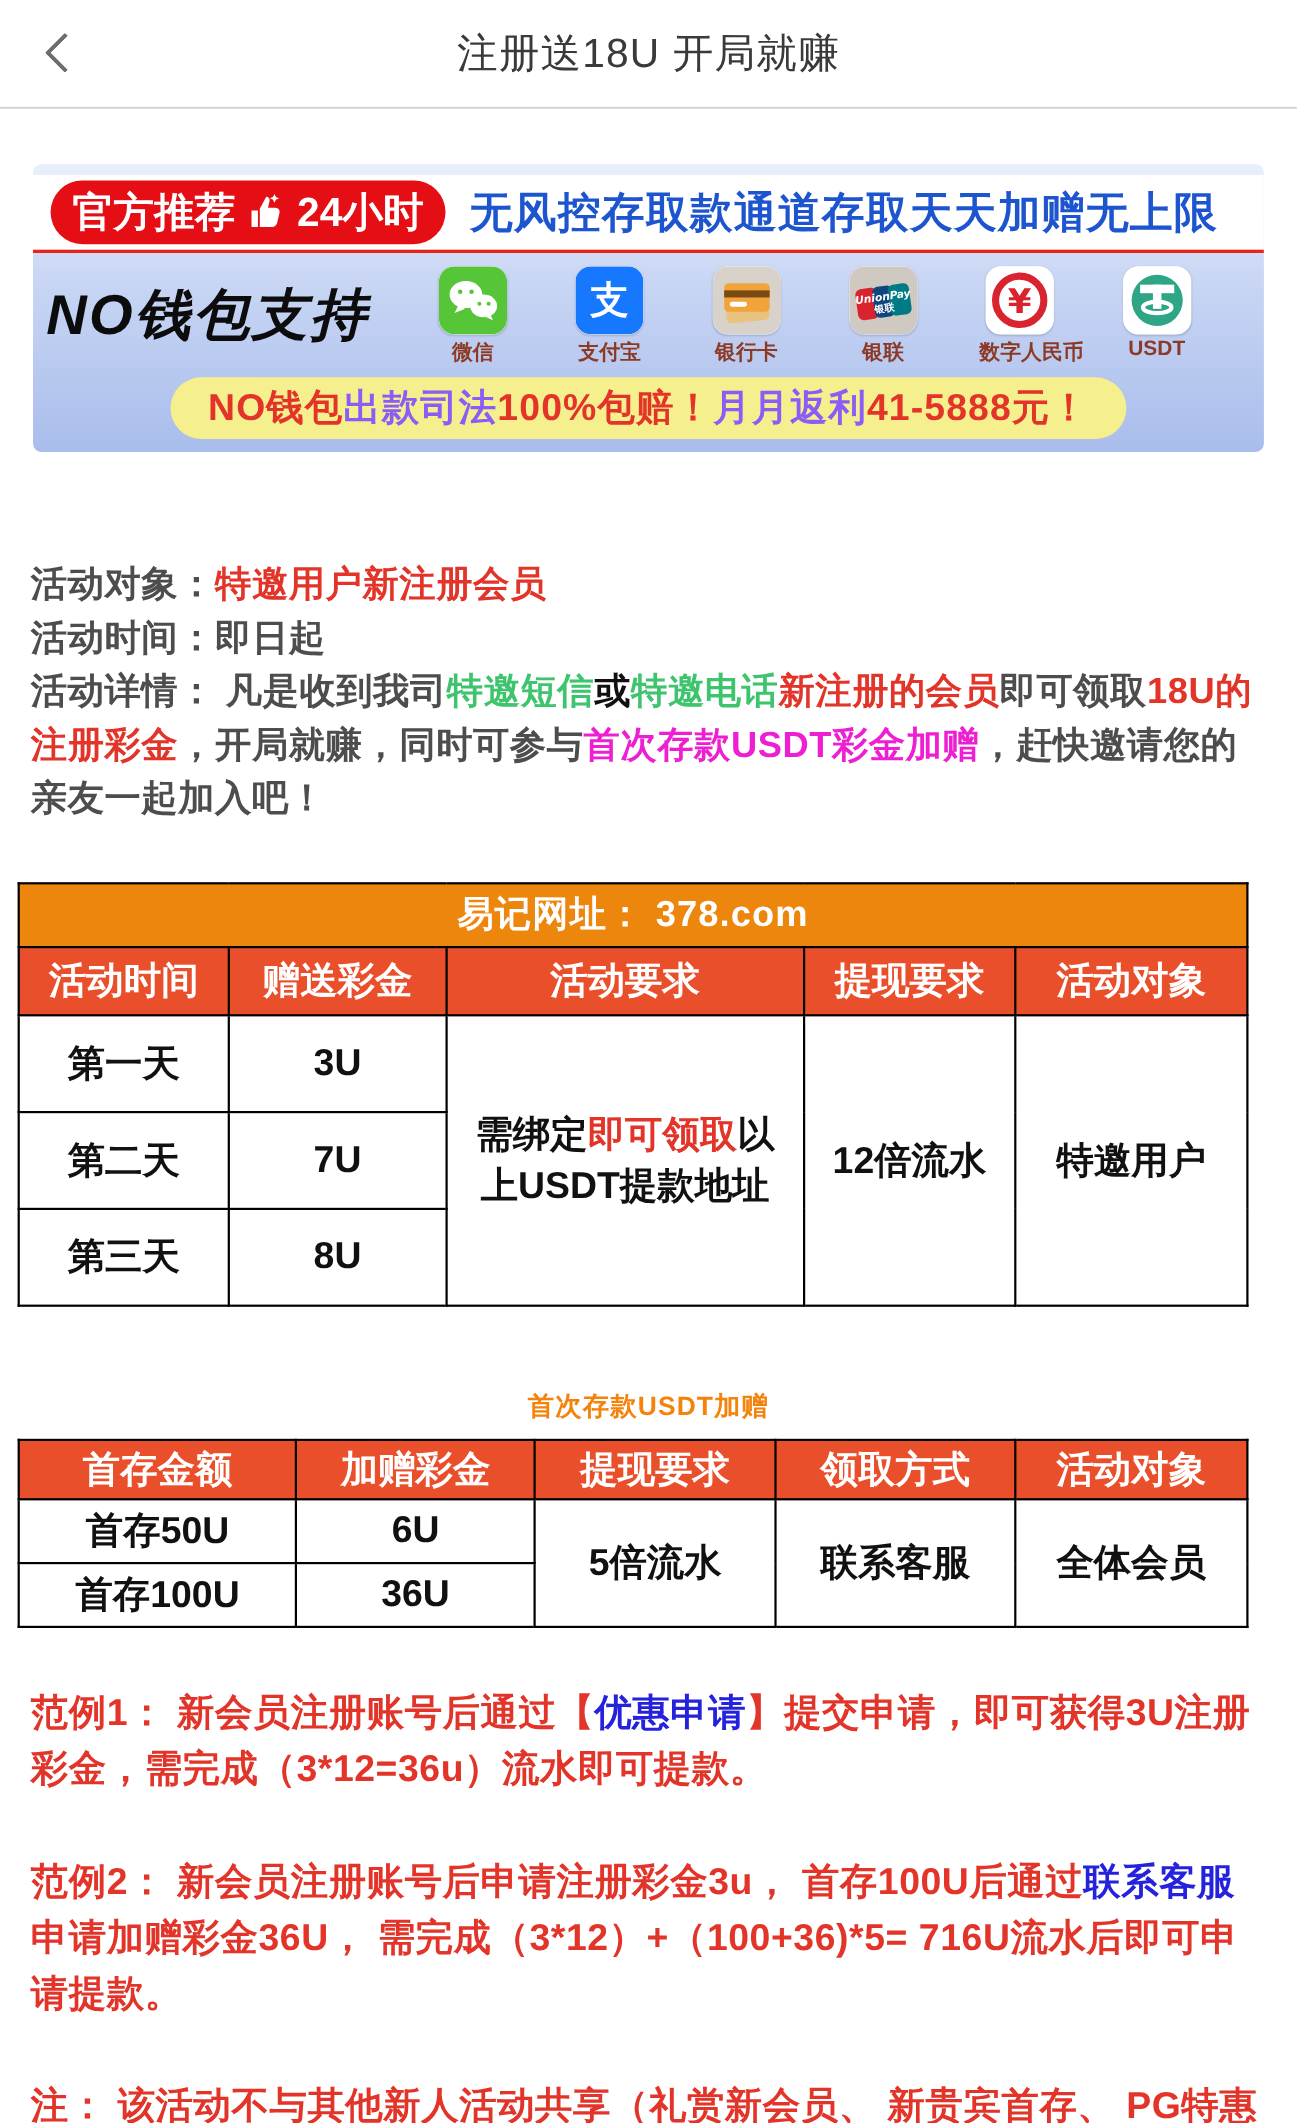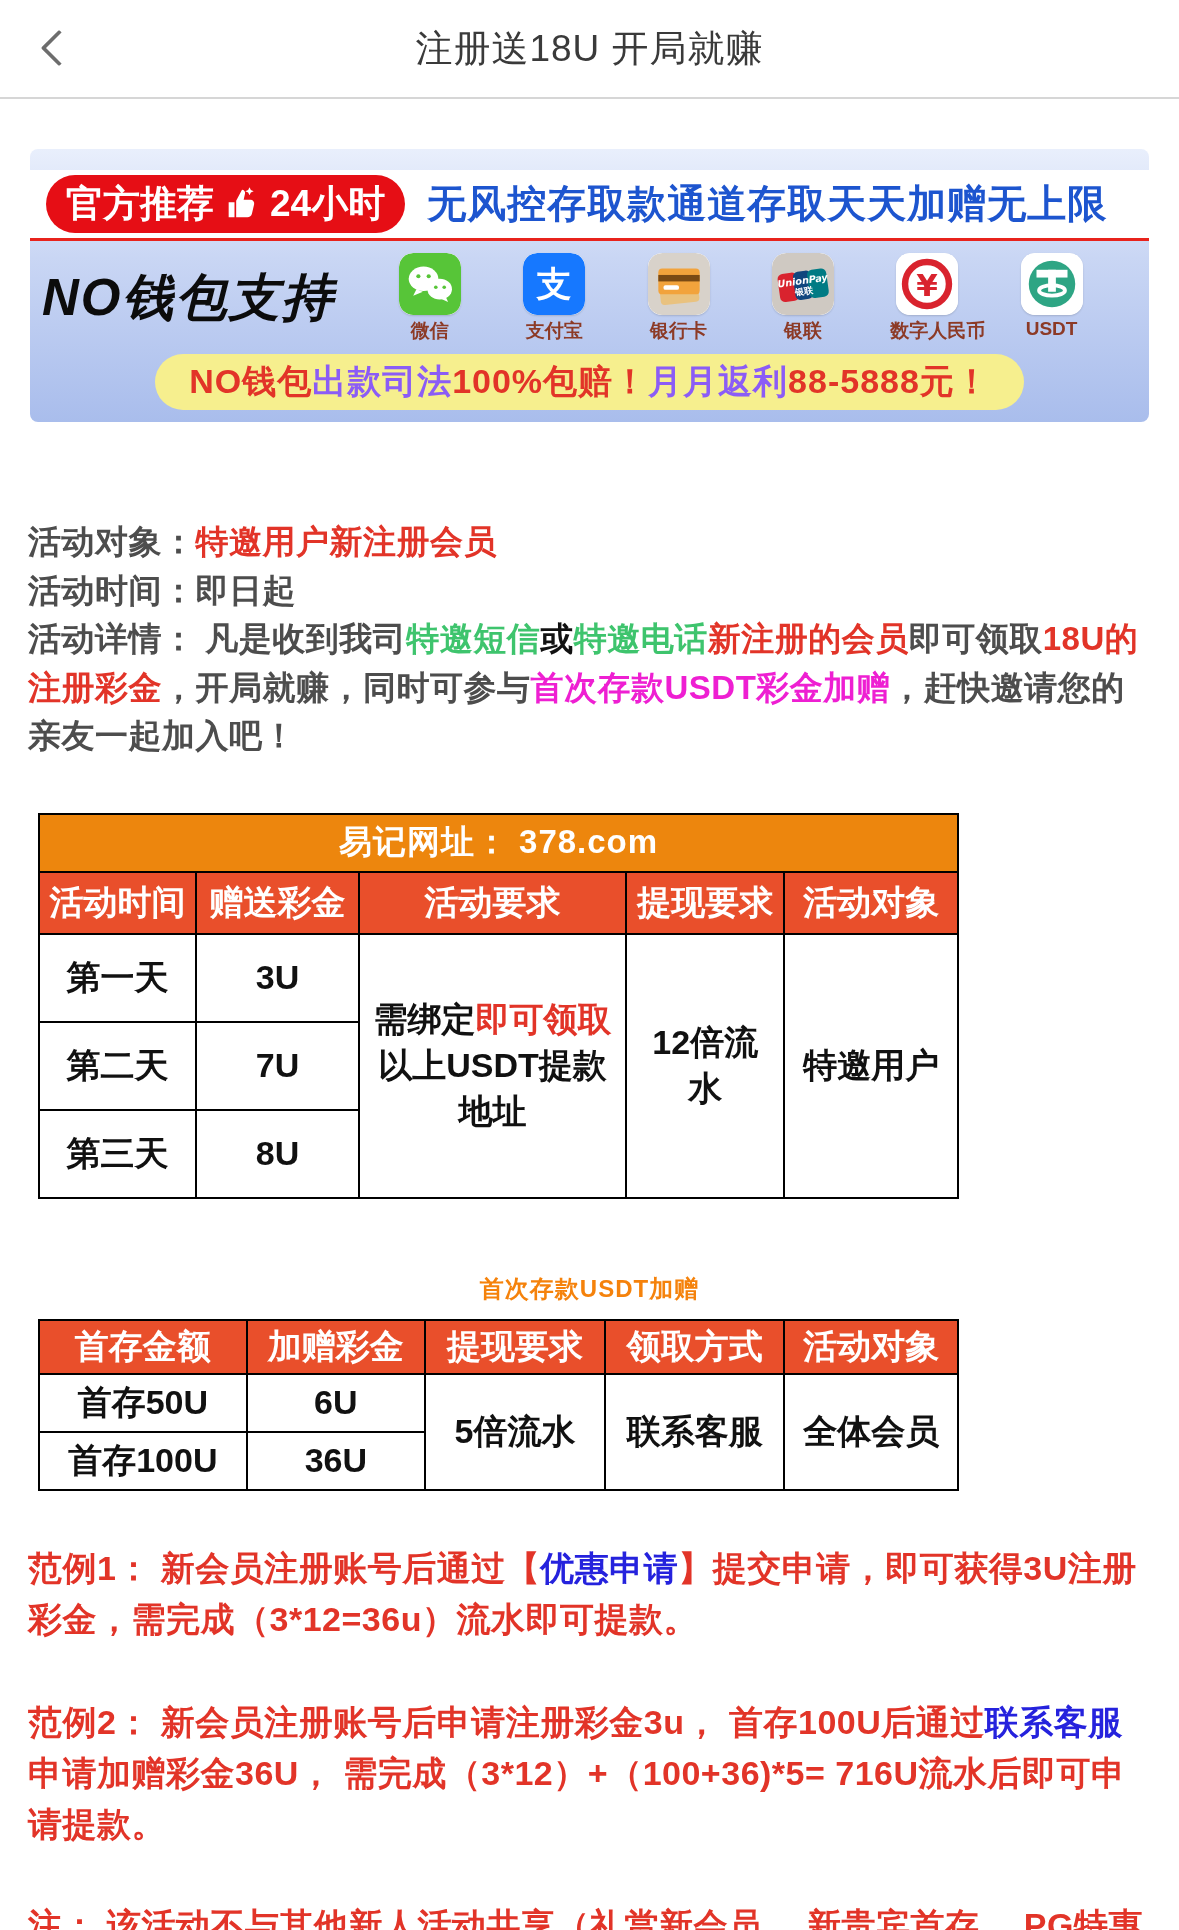--- a/index.html
+++ b/index.html
@@ -10,21 +10,21 @@
   .appbar { height:99px; background:#fff; border-bottom:2px solid #d6d6d6;
             display:flex; align-items:center; justify-content:center; position:relative; }
   .appbar-title { font-size:37px; color:#3a3a3a; font-weight:500; letter-spacing:1px; }
   .back-btn { position:absolute; left:34px; top:50%; width:44px; height:44px; transform:translateY(-50%); cursor:pointer; }
   .back-btn::before { content:""; position:absolute; left:12px; top:8px; width:22px; height:22px;
             border-left:4px solid #6d6d6d; border-bottom:4px solid #6d6d6d; transform:rotate(45deg); border-radius:2px; }
 
   
   .banner { margin:50px 30px 0; border-radius:8px; overflow:hidden;
             background:linear-gradient(180deg,#e9effc 0%,#c9d6f4 40%,#a9bdec 100%);
-            padding-top:21px; cursor:pointer; }
+            padding-top:10px; cursor:pointer; }
   .banner-top { background:#fff; border-bottom:3px solid #e8231c; display:flex; align-items:center; padding:5px 10px 5px 16px; }
   .badge { background:#e60e15; color:#fff; border-radius:44px; font-size:37px; font-weight:800;
            padding:4px 20px; display:flex; align-items:center; gap:8px; white-space:nowrap; }
   .thumb-icon { width:40px; height:40px; }
   .headline { color:#1d55cf; font-size:39px; font-weight:900; margin-left:22px;
               white-space:nowrap; letter-spacing:1px; display:flex; 
               text-shadow:1px 1px 0 rgba(255,255,255,.6);align-items:center; }
   .banner-mid { display:flex; align-items:center; padding:12px 10px 0 12px; gap:8px; }
   .wallet-title { font-size:51px; font-weight:900; font-style:italic; color:#0c0c0c; letter-spacing:2px; white-space:nowrap; }
   .pay-list { display:flex; flex:1; justify-content:space-evenly; align-items:flex-start; }
@@ -47,21 +47,21 @@
   .seg-red { color:#e23428; }
   .seg-green { color:#3ec46d; }
   .seg-blue { color:#2522dd; }
   .seg-magenta { color:#ee1fd2; }
   .seg-brown { color:#8b5cf6; }
 
   
   .details { margin:96px 28px 0; font-size:33px; font-weight:700; line-height:1.47; letter-spacing:.5px; }
 
   
-  table { border-collapse:collapse; table-layout:fixed; width:921px; margin:0 38px; }
+  table { border-collapse:collapse; table-layout:fixed; width:1119px; margin:0 16px; }
   td,th { border:2px solid #000; text-align:center; vertical-align:middle; }
   .t1 { margin-top:52px; }
   .t-titlebar td { background:#ed860d; color:#fff; font-size:33px; font-weight:700; height:58px; letter-spacing:1px; }
   .t-head th { background:#e94f2b; color:#fff; font-size:34px; font-weight:700; height:62px; }
   .t-body td { font-size:34px; font-weight:700; color:#111; height:88px; padding:0 10px; }
   .t2 .t-body td { height:58px; }
   .t2 .t-head th { height:54px; }
   .cell-red { color:#e23428; }
   .t2-title { margin:74px 30px 14px; text-align:center; color:#f5820b; font-size:24px; font-weight:800; letter-spacing:1px; }
 
@@ -174,21 +174,21 @@
             <rect x="21" y="13" width="6" height="17" fill="#fff"></rect>
             <ellipse cx="24" cy="29" rx="10" ry="4" fill="none" stroke="#fff" stroke-width="3"></ellipse>
           </svg>
         </div>
         <div class="pay-label">USDT</div>
       </div>
     </div>
 
   </div>
 
-  <div class="banner-bottom"><span class="seg-red">NO钱包</span><span class="seg-brown">出款司法</span><span class="seg-red">100%包赔！</span><span class="seg-brown">月月返利</span><span class="seg-red">88-5888元！</span></div>
+  <div class="banner-bottom"><span class="seg-red">NO钱包</span><span class="seg-brown">出款司法</span><span class="seg-red">100%包赔！</span><span class="seg-brown">月月返利</span><span class="seg-red">41-5888元！</span></div>
 </div>
 
 <div class="details">
   <div><span class="seg-gray">活动对象：</span><span class="seg-red">特邀用户新注册会员</span></div>
   <div><span class="seg-gray">活动时间：即日起</span></div>
   <div><span class="seg-gray">活动详情： 凡是收到我司</span><span class="seg-green">特邀短信</span><span class="seg-black">或</span><span class="seg-green">特邀电话</span><span class="seg-red">新注册的会员</span><span class="seg-gray">即可领取</span><span class="seg-red">18U的注册彩金</span><span class="seg-gray">，开局就赚，同时可参与</span><span class="seg-magenta">首次存款USDT彩金加赠</span><span class="seg-gray">，赶快邀请您的亲友一起加入吧！</span></div>
 </div>
 
 <table class="t1">
   <colgroup>

